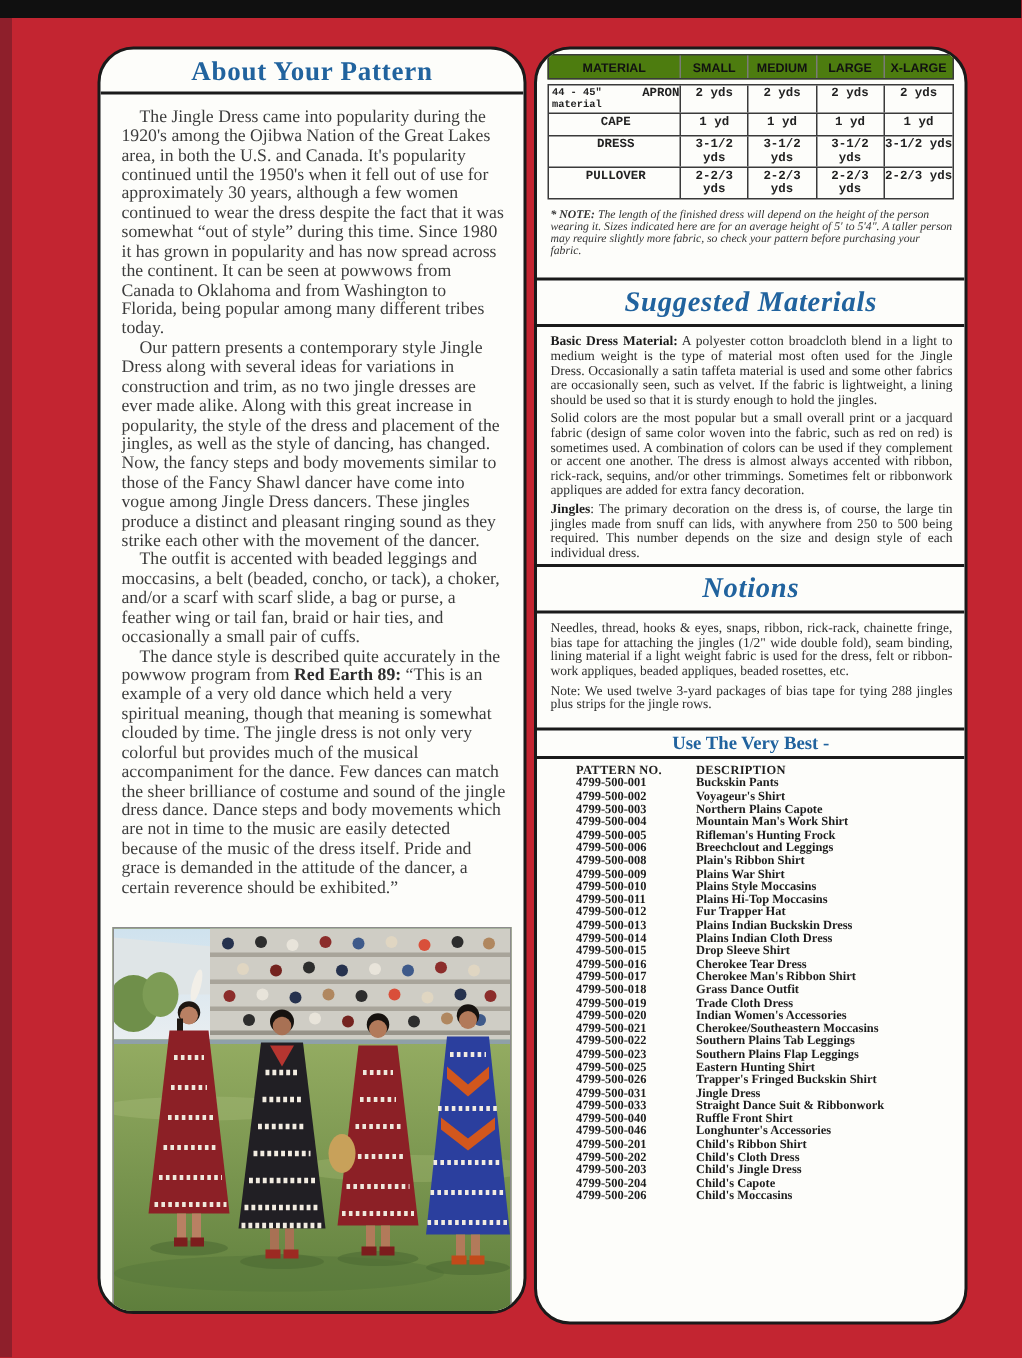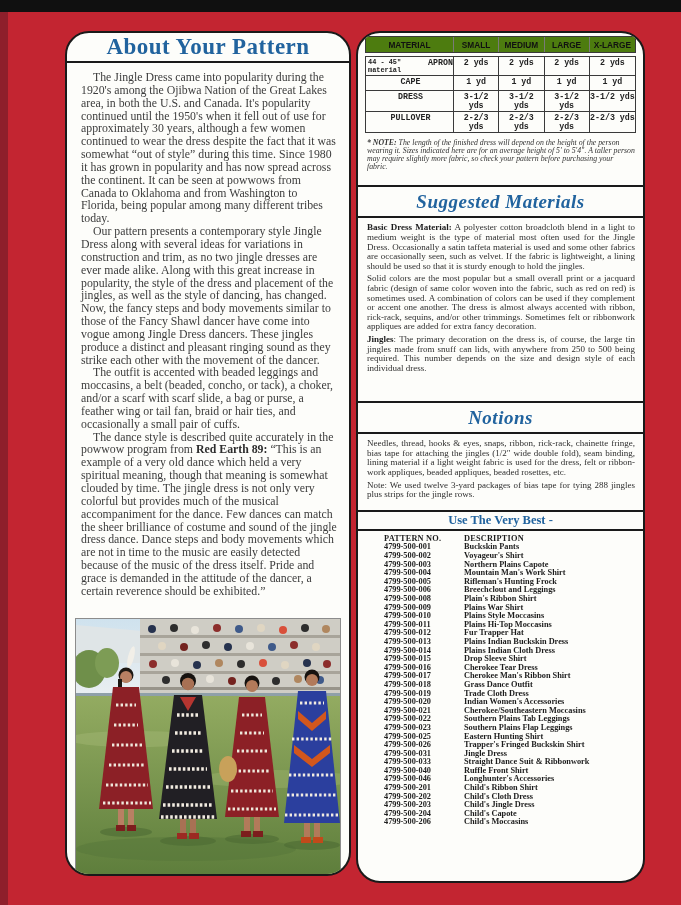--- a/index.html
+++ b/index.html
@@ -16,21 +16,21 @@
   }
   .panel-left{left:65px;top:31px;width:286px;height:845px;}
   .panel-right{left:356px;top:31px;width:289px;height:852px;}
 
   .panel-head{
     height:28px;border-bottom:2px solid #1a1a1a;
     display:flex;align-items:center;justify-content:center;
   }
   .title-blue{
     font-family:"Liberation Serif",serif;font-weight:bold;color:#21639e;
-    font-size:23px;letter-spacing:.5px;white-space:nowrap;
+    font-size:18px;letter-spacing:.5px;white-space:nowrap;
   }
   .mid-head{
     border-top:2px solid #1a1a1a;border-bottom:2px solid #1a1a1a;
     height:29px;display:flex;align-items:center;justify-content:center;
   }
   .mid-head .title-blue{font-size:19px;font-style:italic;}
 
   
   .about-text{margin:8px 12px 0 14px;font-size:11.8px;line-height:12.85px;color:#3c3c3c;}
   .about-text p{margin:0;text-indent:12px;}
@@ -68,21 +68,21 @@
   .mat-note b{font-style:italic;}
 
   .sm-head{margin-top:14px;}
   .rc-body{
     margin:5px 8px 0 9px;font-size:9px;line-height:9.6px;color:#2e2e2e;
     text-align:justify;
   }
   .rc-body p{margin:0 0 3px 0;}
   .rc-body b{color:#1c1c1c;}
 
-  .notions-head{margin-top:28px;}
+  .notions-head{margin-top:3px;}
 
   .brand-head{
     margin-top:10px;border-top:2px solid #1a1a1a;border-bottom:2px solid #1a1a1a;
     text-align:center;padding:2px 0 3px;
   }
   .brand-tagline{
     display:block;font-weight:bold;color:#21639e;font-size:12.5px;line-height:12px;
   }
   .brand-name{
     display:block;font-weight:bold;color:#21639e;font-size:23px;line-height:21px;

